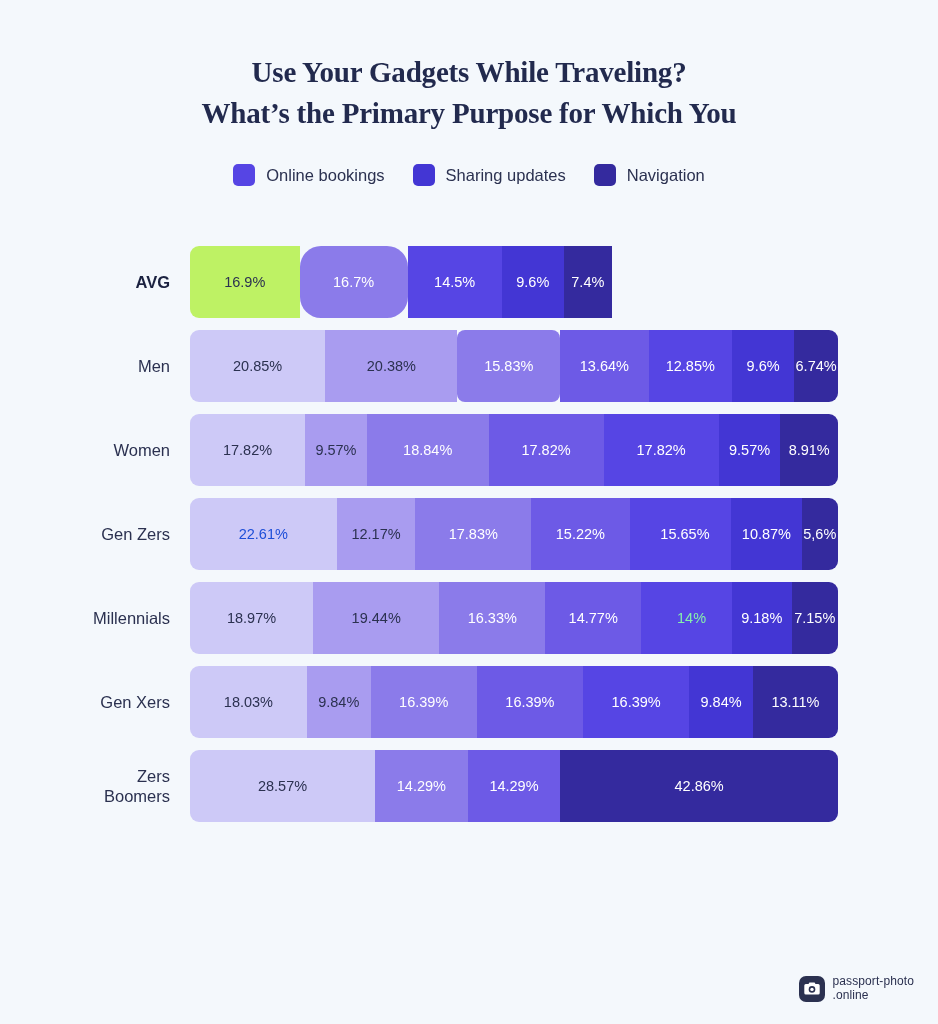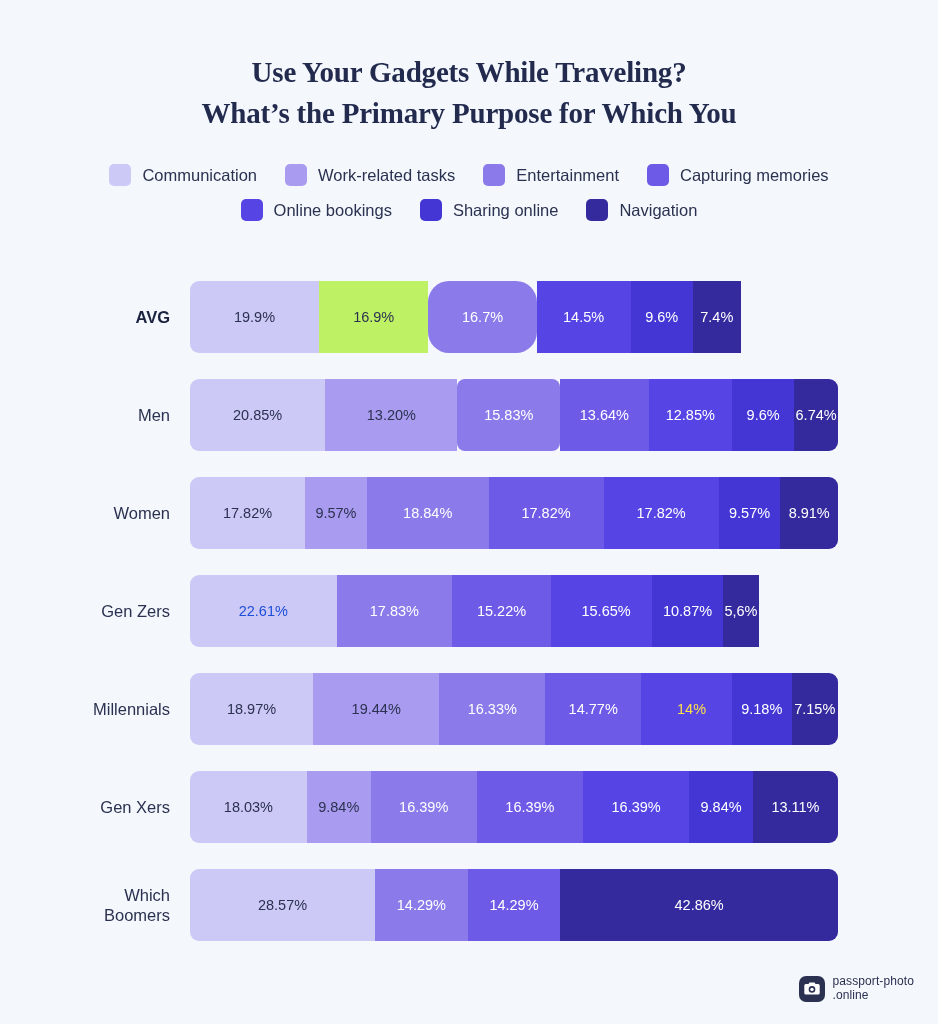--- a/index.html
+++ b/index.html
@@ -67,21 +67,21 @@
   
   .chart-area {
     margin-top: 60px;
     padding-left: 40px;
     padding-right: 100px;
   }
   .bar-row {
     display: flex;
     align-items: center;
     height: 72px;
-    margin-bottom: 26px;
+    margin-bottom: 12px;
   }
   .row-label {
     width: 130px;
     flex: none;
     text-align: right;
     padding-right: 20px;
     font-size: 16.5px;
     color: #2b3150;
     line-height: 20px;
   }
@@ -143,69 +143,50 @@
 <body>
 
 <h1 class="chart-title">
   <span class="line">Use Your Gadgets While Traveling?</span>
   <span class="line">What’s the Primary Purpose for Which You</span>
 </h1>
 
 <div class="legend" id="legend">
     <div class="legend-row">
       <div class="legend-item">
-        <span class="legend-swatch" style="background: rgb(205, 201, 247);"></span>
-        <span class="legend-label">Communication</span>
-      </div>
-      <div class="legend-item">
-        <span class="legend-swatch" style="background: rgb(169, 156, 240);"></span>
-        <span class="legend-label">Work-related tasks</span>
-      </div>
-      <div class="legend-item">
-        <span class="legend-swatch" style="background: rgb(139, 123, 234);"></span>
-        <span class="legend-label">Entertainment</span>
-      </div>
-      <div class="legend-item">
-        <span class="legend-swatch" style="background: rgb(109, 90, 230);"></span>
-        <span class="legend-label">Capturing memories</span>
-      </div>
-    </div>
-    <div class="legend-row">
-      <div class="legend-item">
         <span class="legend-swatch" style="background: rgb(86, 69, 228);"></span>
         <span class="legend-label">Online bookings</span>
       </div>
       <div class="legend-item">
         <span class="legend-swatch" style="background: rgb(67, 54, 212);"></span>
-        <span class="legend-label">Sharing online</span>
+        <span class="legend-label">Sharing updates</span>
       </div>
       <div class="legend-item">
         <span class="legend-swatch" style="background: rgb(52, 42, 158);"></span>
         <span class="legend-label">Navigation</span>
       </div>
     </div>
   </div>
 
 <div class="chart-area" id="chart">
     <div class="bar-row">
       <div class="row-label is-avg">AVG</div>
       <div class="bar">
-        <div class="seg" style="background: rgb(205, 201, 247); color: rgb(43, 49, 80); flex: 0 0 19.9%;">19.9%</div>
         <div class="seg" style="background: #bef264; color: rgb(43, 49, 80); flex: 0 0 16.9%;">16.9%</div>
         <div class="seg" style="background: rgb(139, 123, 234); color: rgb(255, 255, 255); flex: 0 0 16.7%; border-radius: 21px;">16.7%</div>
         <div class="seg" style="background: rgb(86, 69, 228); color: rgb(255, 255, 255); flex: 0 0 14.5%;">14.5%</div>
         <div class="seg" style="background: rgb(67, 54, 212); color: rgb(255, 255, 255); flex: 0 0 9.6%;">9.6%</div>
         <div class="seg" style="background: rgb(52, 42, 158); color: rgb(255, 255, 255); flex: 0 0 7.4%;">7.4%</div>
       </div>
     </div>
     <div class="bar-row">
       <div class="row-label">Men</div>
       <div class="bar">
         <div class="seg" style="background: rgb(205, 201, 247); color: rgb(43, 49, 80); flex: 0 0 20.873%;">20.85%</div>
-        <div class="seg" style="background: rgb(169, 156, 240); color: rgb(43, 49, 80); flex: 0 0 20.4024%;">13.20%</div>
+        <div class="seg" style="background: rgb(169, 156, 240); color: rgb(43, 49, 80); flex: 0 0 20.4024%;">20.38%</div>
         <div class="seg" style="background: rgb(139, 123, 234); color: rgb(255, 255, 255); flex: 0 0 15.8474%; border-radius: 8px;">15.83%</div>
         <div class="seg" style="background: rgb(109, 90, 230); color: rgb(255, 255, 255); flex: 0 0 13.655%;">13.64%</div>
         <div class="seg" style="background: rgb(86, 69, 228); color: rgb(255, 255, 255); flex: 0 0 12.8642%;">12.85%</div>
         <div class="seg" style="background: rgb(67, 54, 212); color: rgb(255, 255, 255); flex: 0 0 9.61057%;">9.6%</div>
         <div class="seg" style="background: rgb(52, 42, 158); color: rgb(255, 255, 255); flex: 0 0 6.74742%;">6.74%</div>
       </div>
     </div>
     <div class="bar-row">
       <div class="row-label">Women</div>
       <div class="bar">
@@ -215,54 +196,55 @@
         <div class="seg" style="background: rgb(109, 90, 230); color: rgb(255, 255, 255); flex: 0 0 17.7578%;">17.82%</div>
         <div class="seg" style="background: rgb(86, 69, 228); color: rgb(255, 255, 255); flex: 0 0 17.7578%;">17.82%</div>
         <div class="seg" style="background: rgb(67, 54, 212); color: rgb(255, 255, 255); flex: 0 0 9.53662%;">9.57%</div>
         <div class="seg" style="background: rgb(52, 42, 158); color: rgb(255, 255, 255); flex: 0 0 8.87892%;">8.91%</div>
       </div>
     </div>
     <div class="bar-row">
       <div class="row-label">Gen Zers</div>
       <div class="bar">
         <div class="seg" style="background: rgb(205, 201, 247); color: #1d4ed8; flex: 0 0 22.6213%;">22.61%</div>
+        <div class="seg" style="background: rgb(169, 156, 240); color: rgb(43, 49, 80); flex: 0 0 12.1761%;">12.17%</div>
         <div class="seg" style="background: rgb(139, 123, 234); color: rgb(255, 255, 255); flex: 0 0 17.8389%;">17.83%</div>
         <div class="seg" style="background: rgb(109, 90, 230); color: rgb(255, 255, 255); flex: 0 0 15.2276%;">15.22%</div>
         <div class="seg" style="background: rgb(86, 69, 228); color: rgb(255, 255, 255); flex: 0 0 15.6578%; padding-left: 9px;">15.65%</div>
         <div class="seg" style="background: rgb(67, 54, 212); color: rgb(255, 255, 255); flex: 0 0 10.8754%;">10.87%</div>
         <div class="seg" style="background: rgb(52, 42, 158); color: rgb(255, 255, 255); flex: 0 0 5.6028%;">5,6%</div>
       </div>
     </div>
     <div class="bar-row">
       <div class="row-label">Millennials</div>
       <div class="bar">
         <div class="seg" style="background: rgb(205, 201, 247); color: rgb(43, 49, 80); flex: 0 0 19.0004%;">18.97%</div>
         <div class="seg" style="background: rgb(169, 156, 240); color: rgb(43, 49, 80); flex: 0 0 19.4712%;">19.44%</div>
         <div class="seg" style="background: rgb(139, 123, 234); color: rgb(255, 255, 255); flex: 0 0 16.3562%;">16.33%</div>
         <div class="seg" style="background: rgb(109, 90, 230); color: rgb(255, 255, 255); flex: 0 0 14.7937%;">14.77%</div>
-        <div class="seg" style="background: rgb(86, 69, 228); color: #fde047; flex: 0 0 14.0224%; padding-left: 10px;">14%</div>
+        <div class="seg" style="background: rgb(86, 69, 228); color: #86efac; flex: 0 0 14.0224%; padding-left: 10px;">14%</div>
         <div class="seg" style="background: rgb(67, 54, 212); color: rgb(255, 255, 255); flex: 0 0 9.19471%;">9.18%</div>
         <div class="seg" style="background: rgb(52, 42, 158); color: rgb(255, 255, 255); flex: 0 0 7.16146%;">7.15%</div>
       </div>
     </div>
     <div class="bar-row">
       <div class="row-label">Gen Xers</div>
       <div class="bar">
         <div class="seg" style="background: rgb(205, 201, 247); color: rgb(43, 49, 80); flex: 0 0 18.0318%;">18.03%</div>
         <div class="seg" style="background: rgb(169, 156, 240); color: rgb(43, 49, 80); flex: 0 0 9.84098%;">9.84%</div>
         <div class="seg" style="background: rgb(139, 123, 234); color: rgb(255, 255, 255); flex: 0 0 16.3916%;">16.39%</div>
         <div class="seg" style="background: rgb(109, 90, 230); color: rgb(255, 255, 255); flex: 0 0 16.3916%;">16.39%</div>
         <div class="seg" style="background: rgb(86, 69, 228); color: rgb(255, 255, 255); flex: 0 0 16.3916%;">16.39%</div>
         <div class="seg" style="background: rgb(67, 54, 212); color: rgb(255, 255, 255); flex: 0 0 9.84098%;">9.84%</div>
         <div class="seg" style="background: rgb(52, 42, 158); color: rgb(255, 255, 255); flex: 0 0 13.1113%;">13.11%</div>
       </div>
     </div>
     <div class="bar-row">
       <div class="row-label">
-        <span class="lbl-line">Which</span>
+        <span class="lbl-line">Zers</span>
         <span class="lbl-line">Boomers</span>
       </div>
       <div class="bar">
         <div class="seg" style="background: rgb(205, 201, 247); color: rgb(43, 49, 80); flex: 0 0 28.5671%;">28.57%</div>
         <div class="seg" style="background: rgb(139, 123, 234); color: rgb(255, 255, 255); flex: 0 0 14.2886%;">14.29%</div>
         <div class="seg" style="background: rgb(109, 90, 230); color: rgb(255, 255, 255); flex: 0 0 14.2886%;">14.29%</div>
         <div class="seg" style="background: rgb(52, 42, 158); color: rgb(255, 255, 255); flex: 0 0 42.8557%;">42.86%</div>
       </div>
     </div>
   </div>

